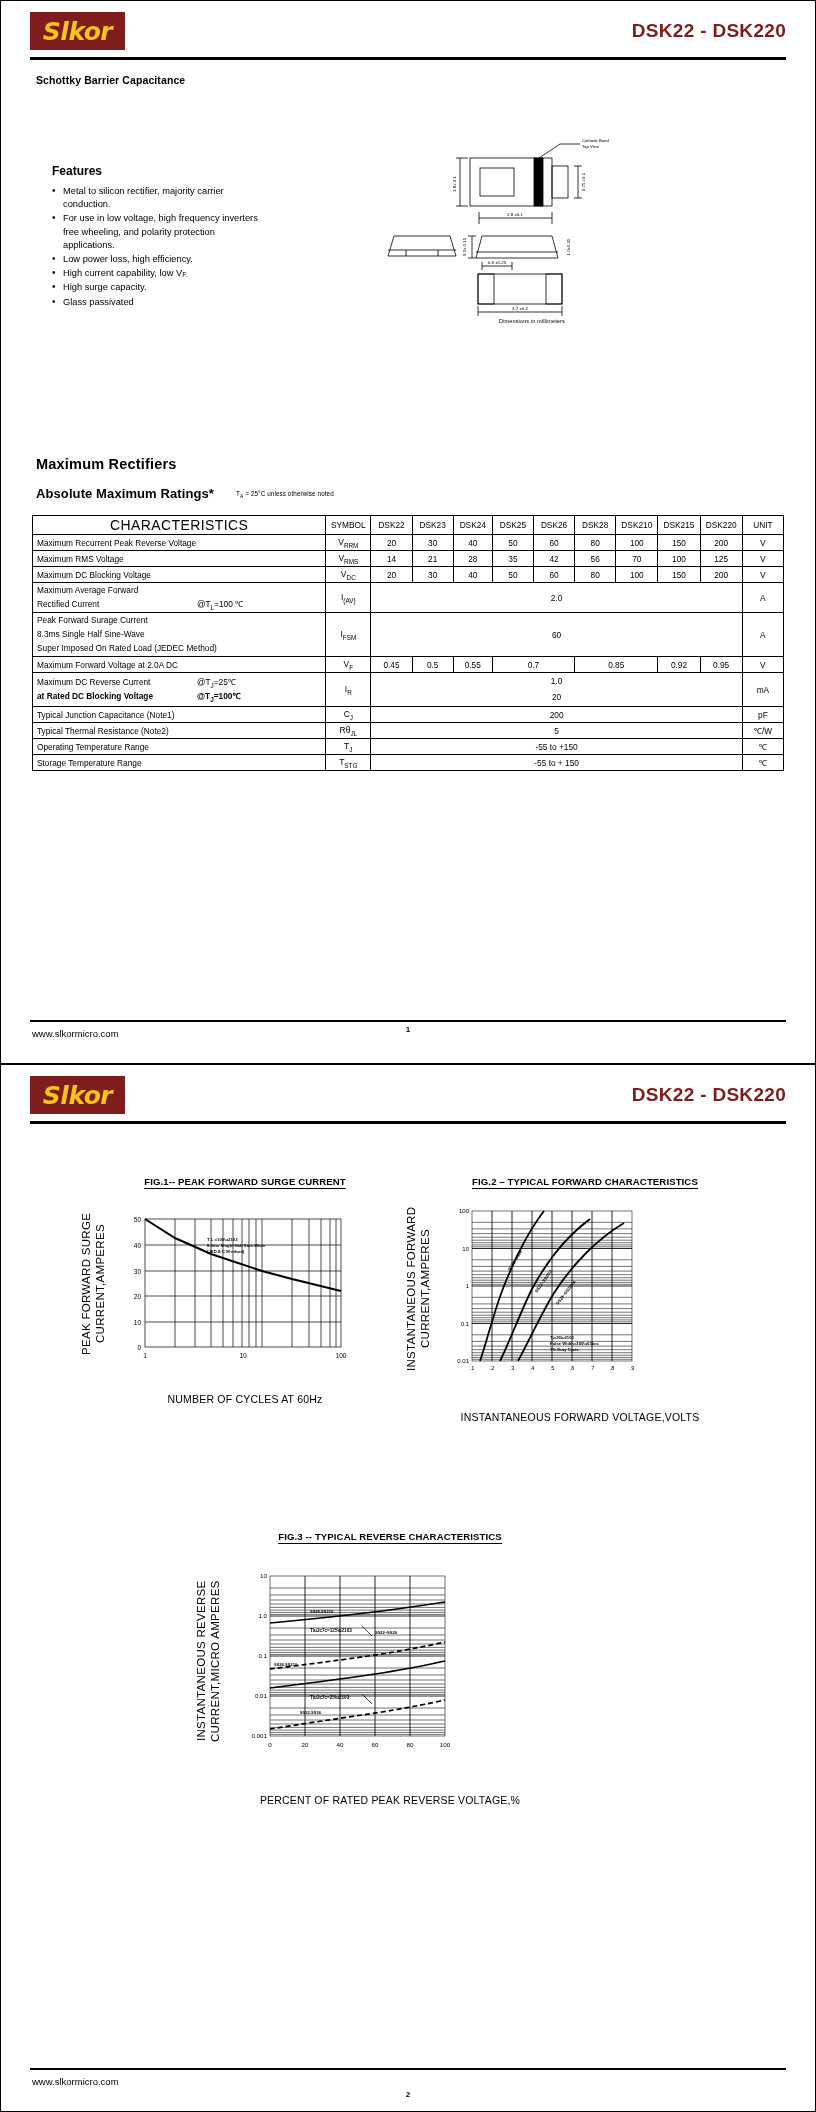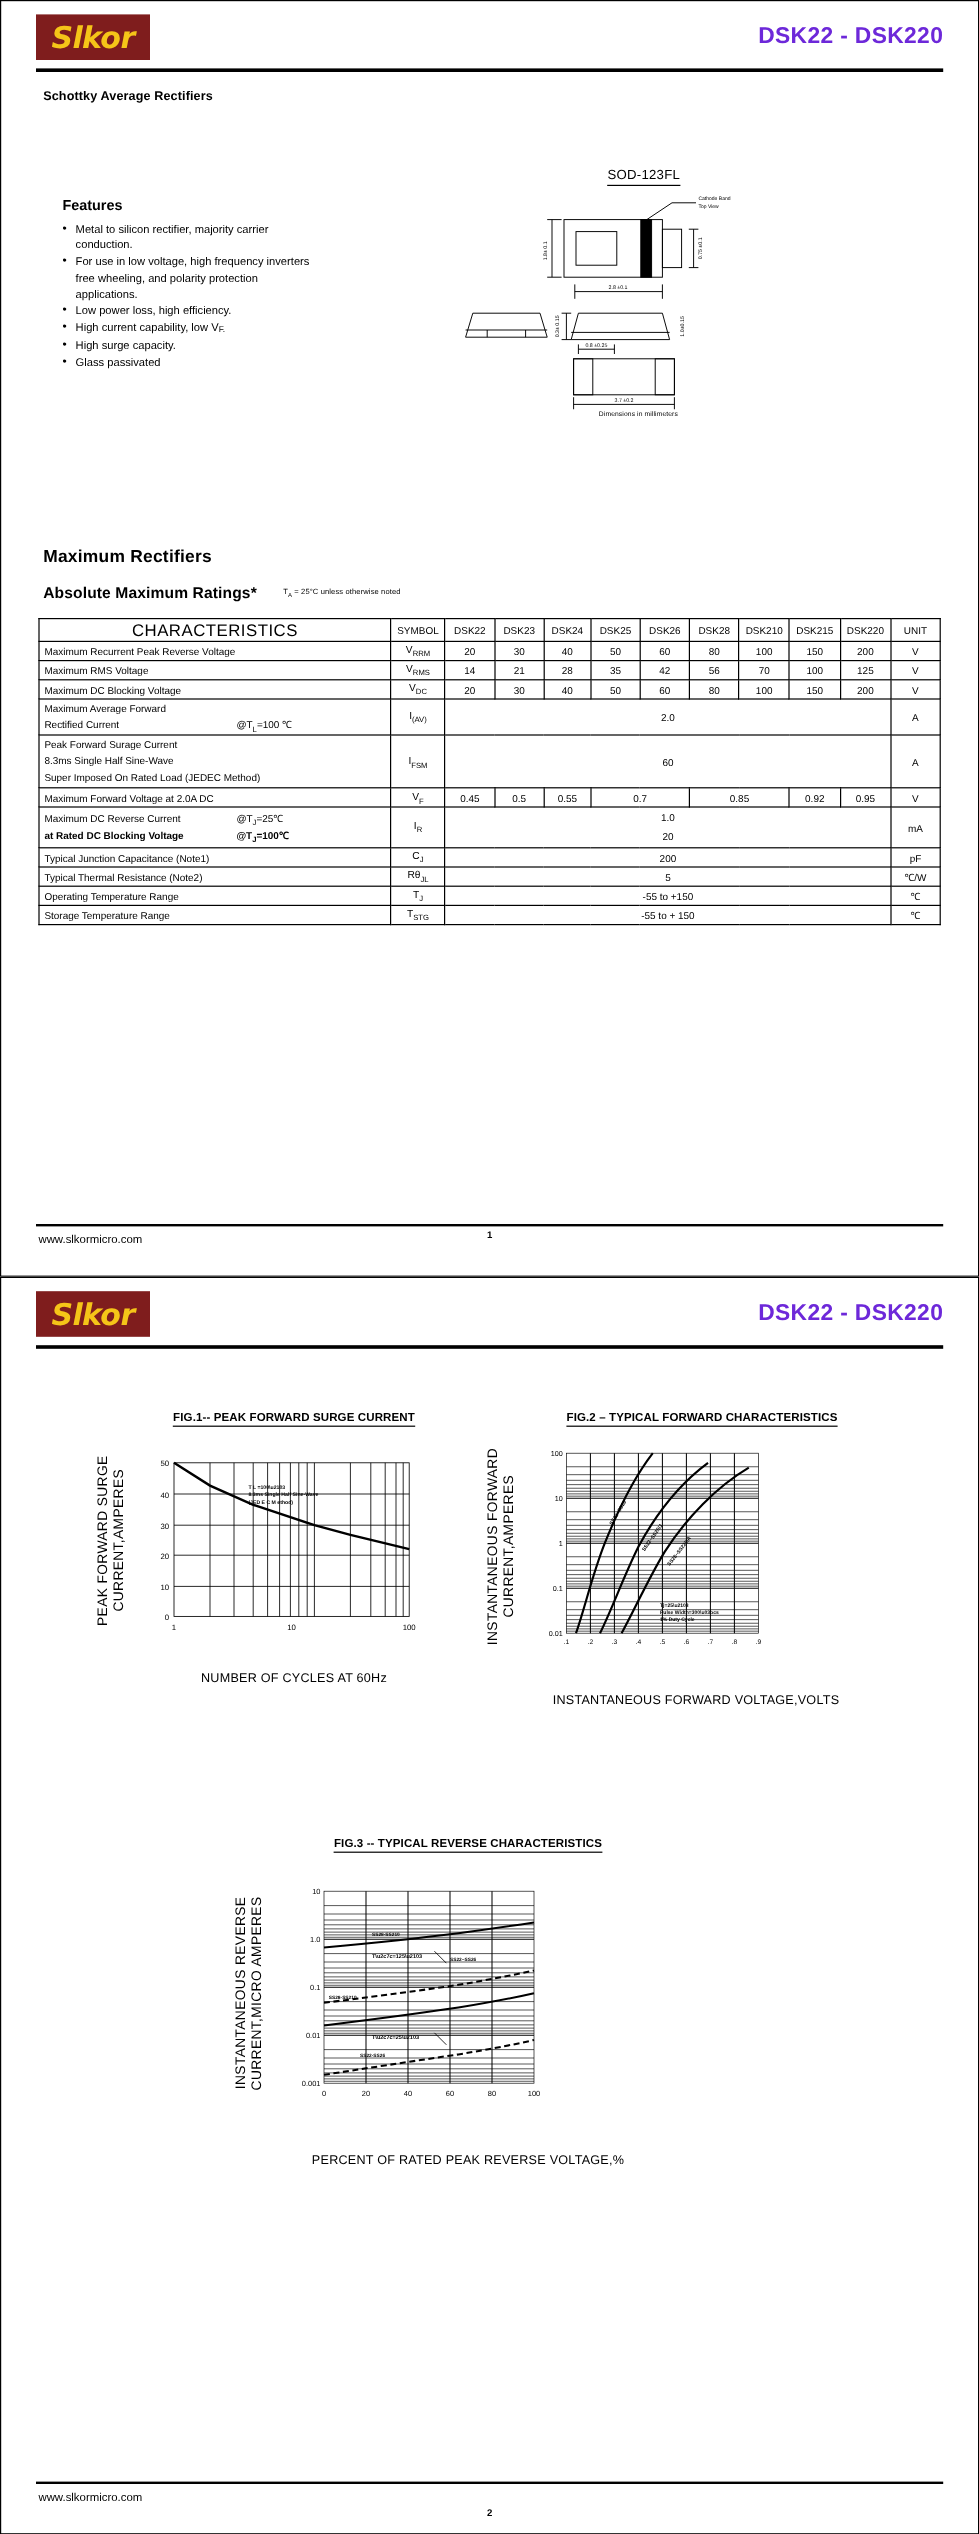--- a/index.html
+++ b/index.html
@@ -17,21 +17,21 @@
   .logo{
     position:absolute;left:30px;top:12px;width:95px;height:38px;background:#7f1d1d;
     display:flex;align-items:center;justify-content:center;
   }
   .logo-text{
     font-family:"DejaVu Sans",sans-serif;font-style:italic;font-weight:bold;
     font-size:25px;color:#f5c518;letter-spacing:-.5px;line-height:1;
   }
   .part-title{
     position:absolute;right:30px;top:20px;font-size:19px;font-weight:bold;
-    letter-spacing:.3px;color:#6d28d9;
+    letter-spacing:.3px;color:#7f1d1d;
   }
   .hdr-rule{position:absolute;left:30px;right:30px;top:57px;height:3px;background:#000;}
   .subtitle{margin:12px 0 0 36px;font-size:10.5px;font-weight:bold;letter-spacing:.1px;}
 
   
   .content-row{position:relative;margin-top:50px;height:260px;}
   .features{position:absolute;left:52px;top:28px;width:215px;}
   .features h3{margin:0 0 7px 0;font-size:12px;font-weight:bold;}
   .features ul{margin:0;padding:0;list-style:none;}
   .features li{
@@ -97,40 +97,37 @@
   <div class="sheet-border"></div>
 
   <div class="hdr">
     <div class="logo">
       <span class="logo-text">Slkor</span>
     </div>
     <div class="part-title">DSK22 - DSK220</div>
     <div class="hdr-rule"></div>
   </div>
 
-  <div class="subtitle">Schottky Average Rectifiers</div>
+  <div class="subtitle">Schottky Barrier Capacitance</div>
 
   <div class="content-row">
 
     <div class="features">
       <h3>Features</h3>
       <ul id="features-list">
           <li>Metal to silicon rectifier, majority carrier conduction.</li>
           <li>For use in low voltage, high frequency inverters free wheeling, and polarity protection applications.</li>
           <li>Low power loss, high efficiency.</li>
           <li>High current capability, low V<sub>F.</sub></li>
           <li>High surge capacity.</li>
           <li>Glass passivated</li>
         </ul>
     </div>
 
     <div class="pkg">
-      <div style="text-align:center;">
-        <span class="pkg-title">SOD-123FL</span>
-      </div>
       <svg class="pkg-svg" width="300" height="180" viewBox="0 0 300 180">
         <g stroke="#000" fill="none" stroke-width="0.8">
 
           <rect x="88" y="22" width="82" height="48"></rect>
           <rect x="98" y="32" width="34" height="28"></rect>
           <rect x="152" y="22" width="9" height="48" fill="#000"></rect>
           <rect x="170" y="30" width="16" height="32"></rect>
 
           <line x1="78" y1="22" x2="78" y2="70"></line>
           <line x1="74" y1="22" x2="86" y2="22"></line>

